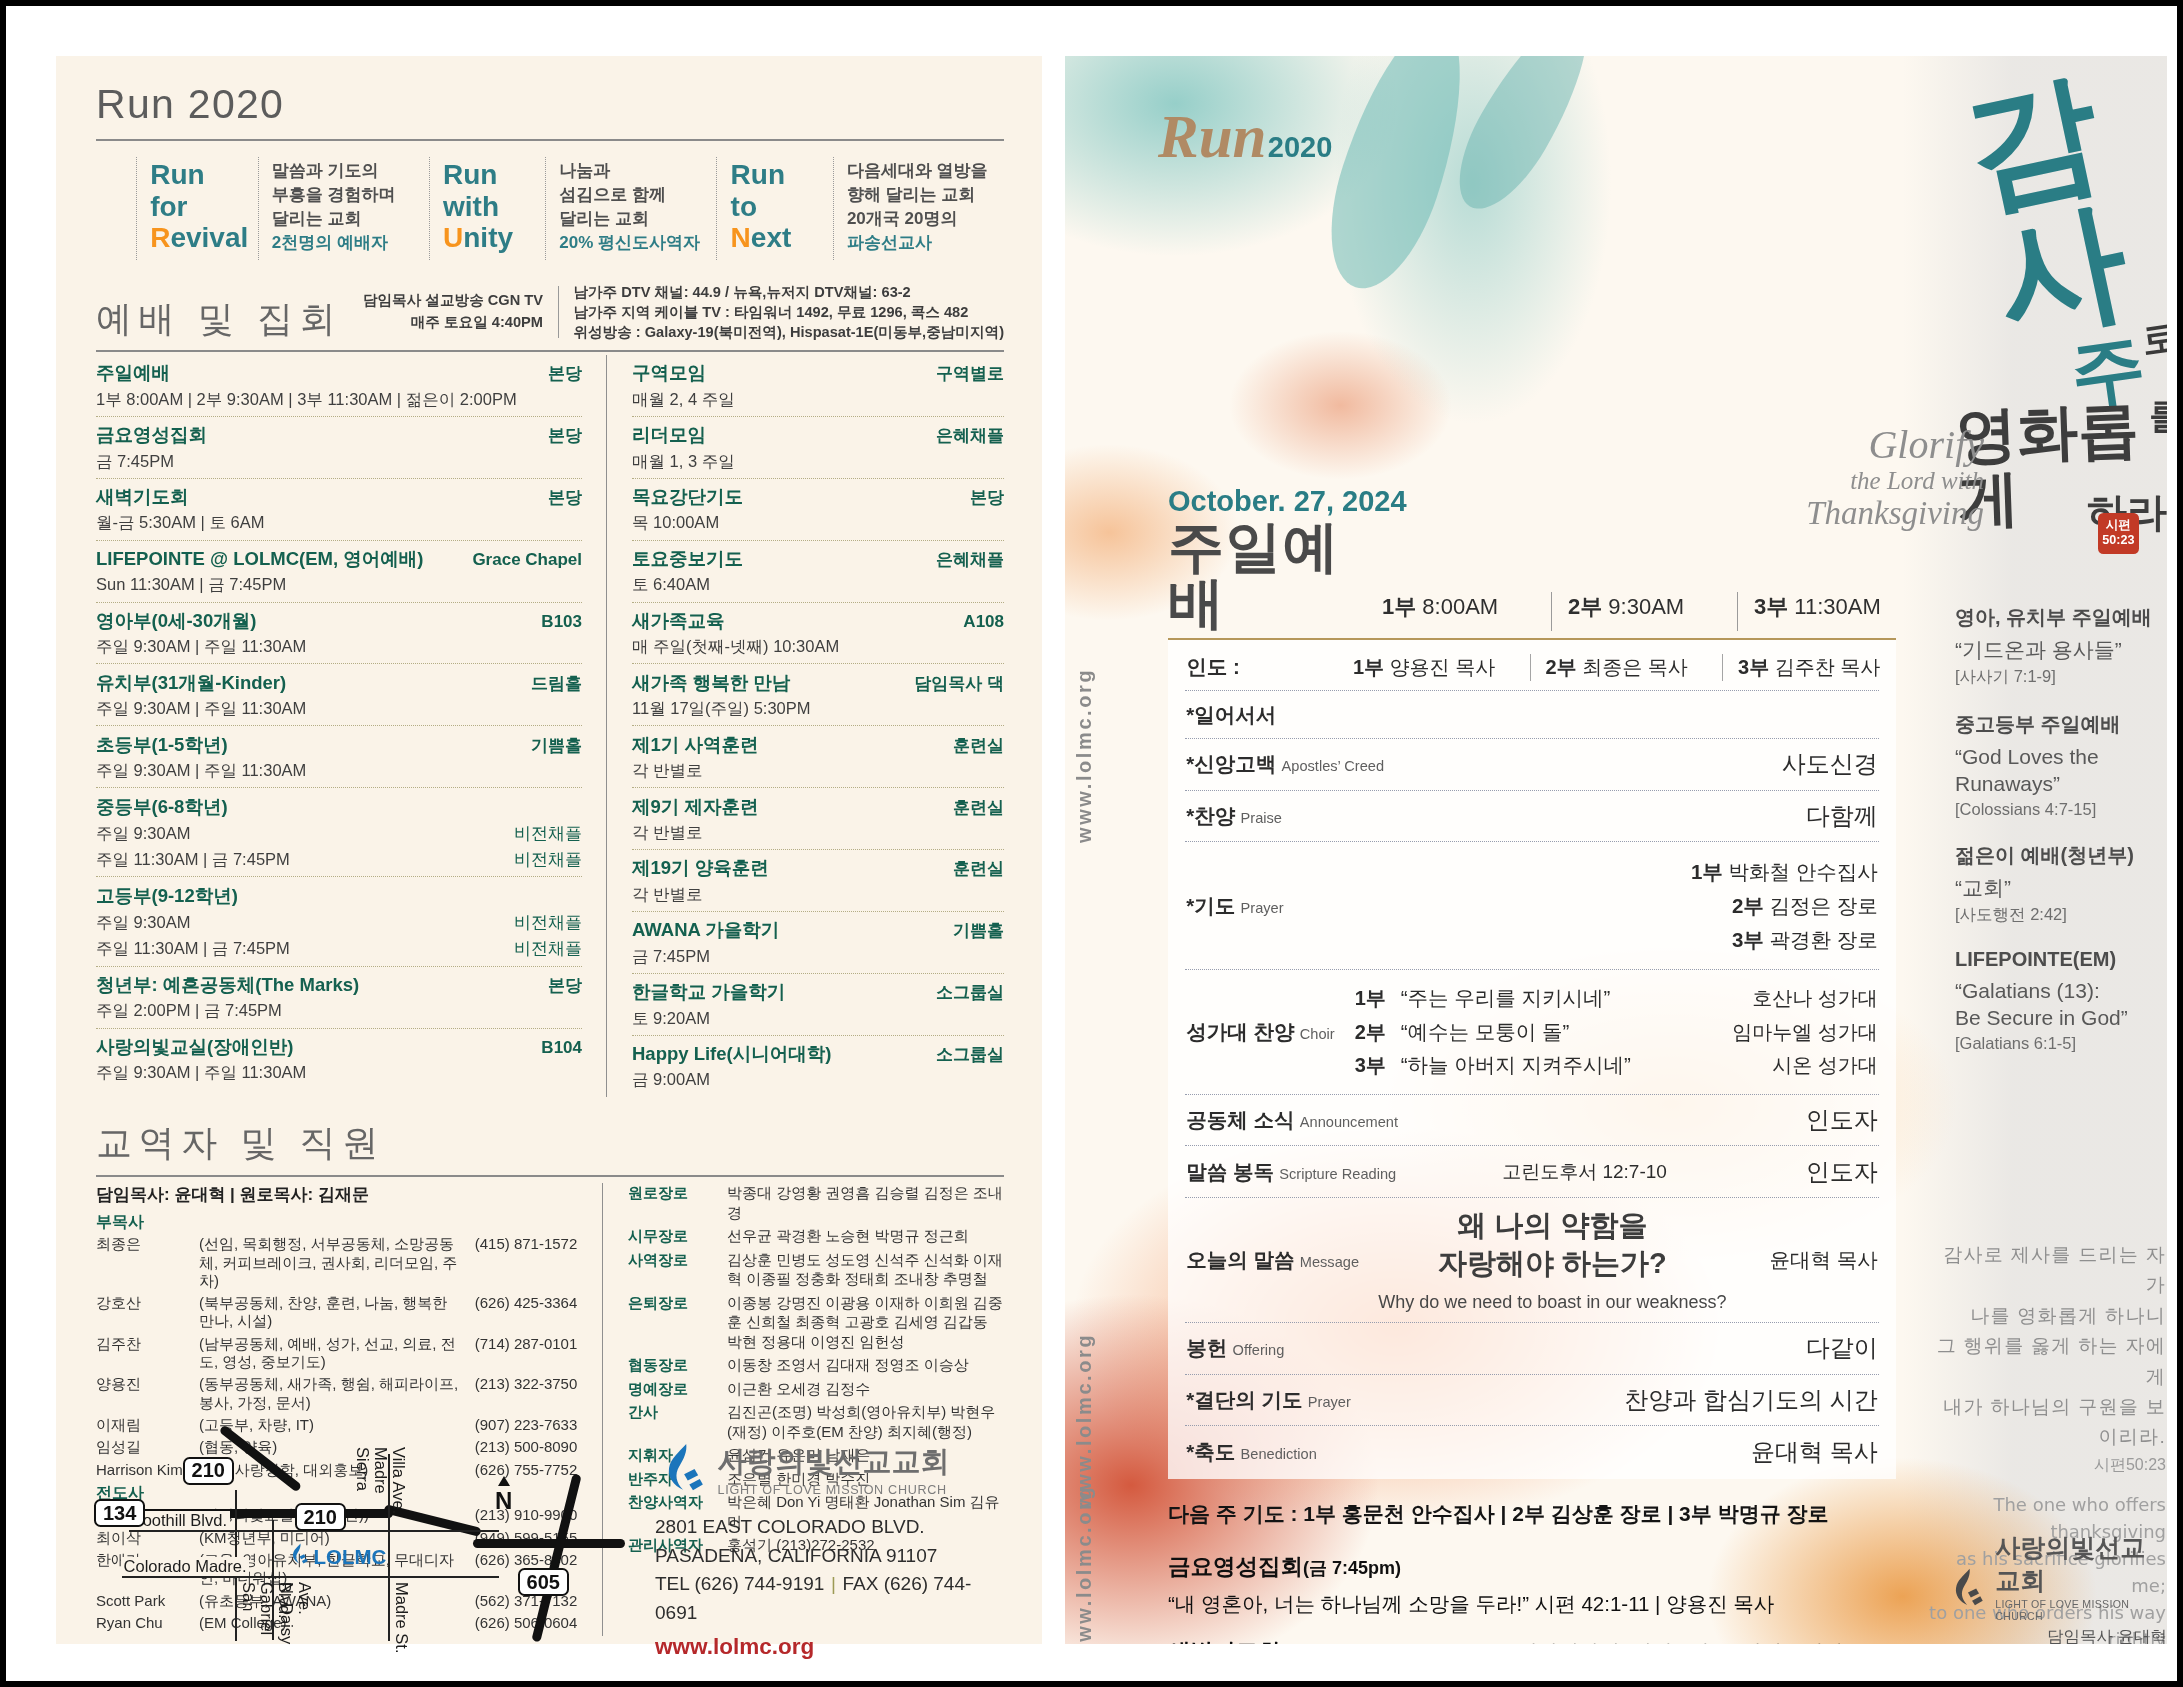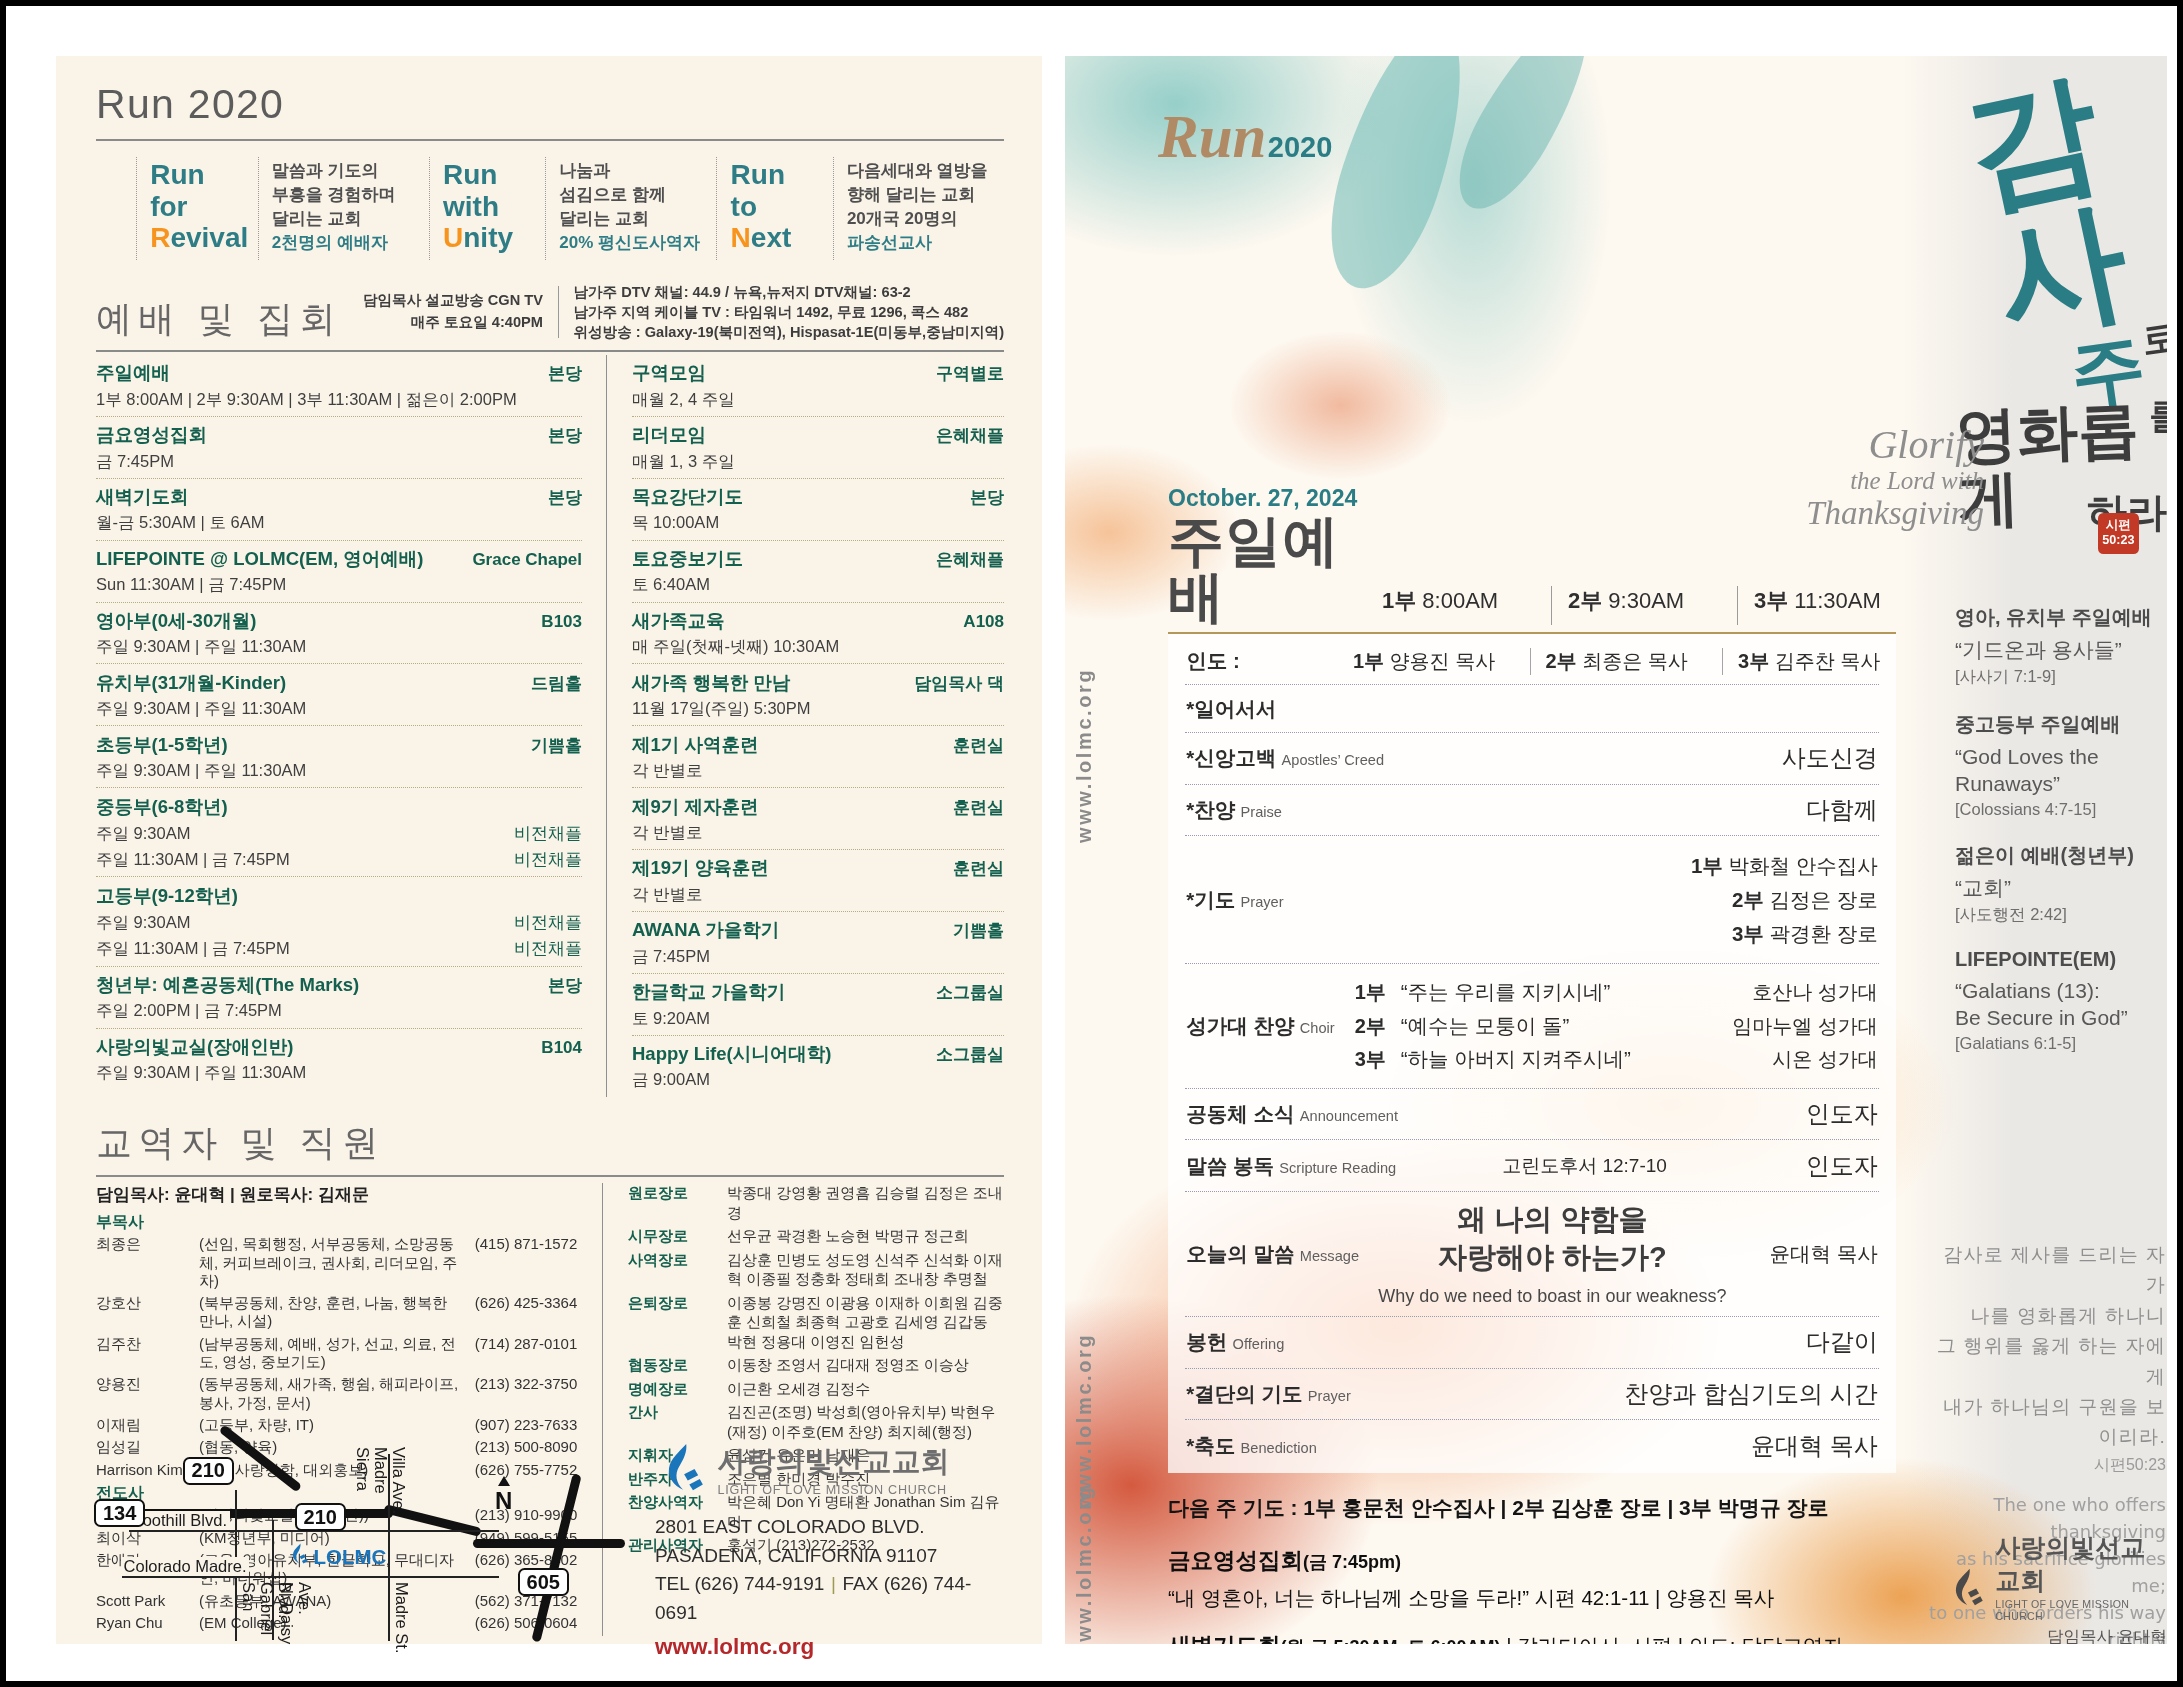--- a/index.html
+++ b/index.html
@@ -98,21 +98,21 @@
   .cal-reul{left:1084px;top:336px;font-size:36px;color:#3a3a3a;}
   .cal-yh{left:892px;top:344px;font-size:61px;color:#3d3d3d;transform:rotate(-2deg);line-height:1.05;}
   .cal-hara{left:1022px;top:429px;font-size:40px;color:#3d3d3d;}
   .cal-en{position:absolute;left:635px;top:367px;width:284px;text-align:right;font-family:"Liberation Serif","DejaVu Serif",serif;font-style:italic;color:#8e8e8e;line-height:1.1;}
   .cal-en .g1{font-size:40px;}
   .cal-en .g2{font-size:25px;}
   .cal-en .g3{font-size:33px;}
   .seal{position:absolute;left:1033px;top:457px;width:38px;background:#c23a26;border-radius:5.3px;color:#fff;text-align:center;font-size:12.6px;font-weight:bold;line-height:1.25;padding:4.6px 1.3px;}
 
   .rp-main{position:absolute;left:103px;top:0;width:728px;}
-  .rp-date{margin-top:429px;font-size:23px;font-weight:bold;color:#2a7d85;}
+  .rp-date{margin-top:429px;font-size:29px;font-weight:bold;color:#2a7d85;}
   .svc-row{display:flex;align-items:flex-end;margin-top:1.3px;}
   .svc-title{font-size:56px;font-weight:600;color:#4a4a4a;flex:0 0 198px;letter-spacing:1.3px;line-height:1;}
   .svc-time{font-size:22px;color:#2f2f2f;padding:0 0 9.3px 16px;flex:0 0 169px;}
   .svc-time.sep{border-left:1.3px solid #9b9b9b;}
   .gold-rule{border-bottom:2.6px solid #b5975a;margin-top:6.6px;}
 
   .panel{background:rgba(255,255,255,.78);padding:4px 17px 2.6px;}
   .o-row{border-bottom:1.3px dotted #979dae;padding:9.3px 1.3px;display:flex;align-items:center;}
   .o-row:last-child{border-bottom:none;}
   .o-label{font-size:20.5px;font-weight:bold;color:#2c2c2c;white-space:nowrap;}

